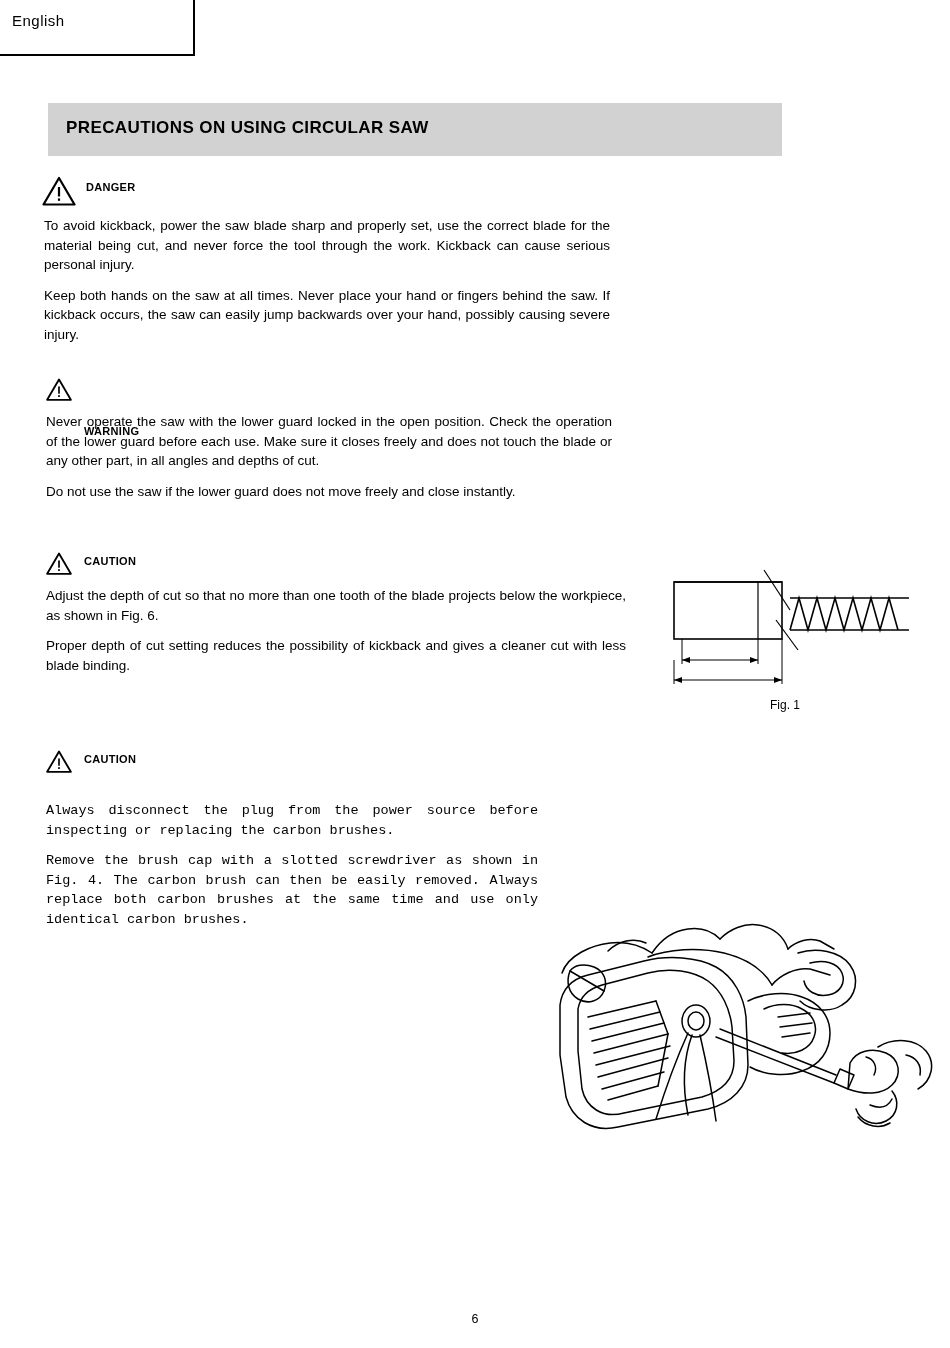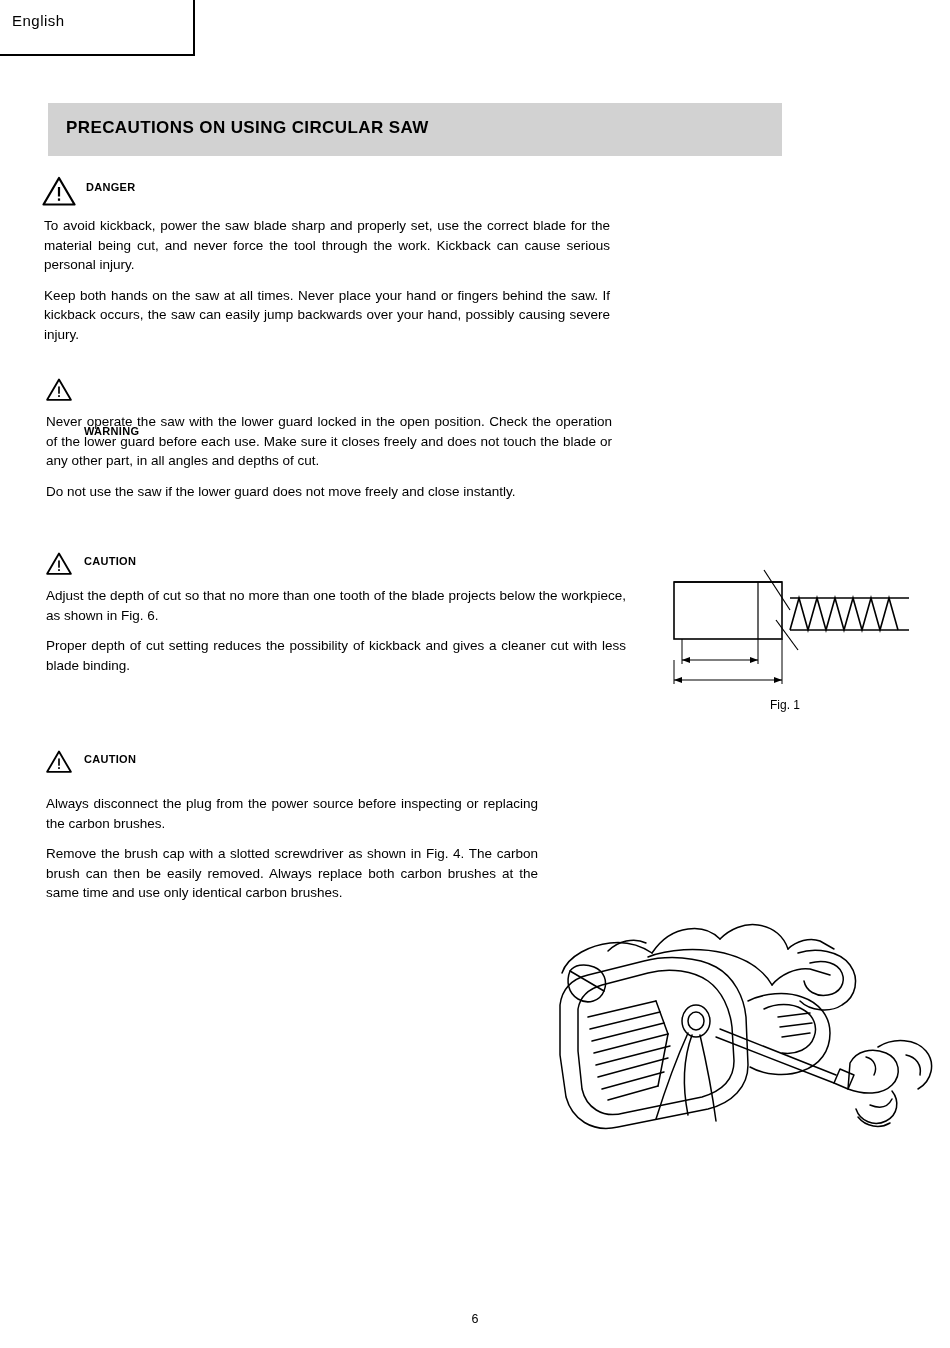--- a/index.html
+++ b/index.html
@@ -168,21 +168,21 @@
     </div>
   </div>
 
   <div class="warn-block" style="left:46px; top:750px; width:500px;">
     <svg class="warn-icon small" viewBox="0 0 34 30">
       <path d="M17 2 L32.5 28.5 L1.5 28.5 Z" fill="none" stroke="#000" stroke-width="2.4" stroke-linejoin="round"></path>
       <rect x="15.9" y="11" width="2.2" height="9.5" fill="#000"></rect>
       <rect x="15.9" y="22.4" width="2.2" height="2.4" fill="#000"></rect>
     </svg>
     <span class="warn-head" style="left:38px; top:3px;">CAUTION</span>
-    <div class="warn-body" style="left:0px; top:44px; width:492px;">
+    <div class="warn-body" style="left:0px; top:51px; width:492px;font-family:Liberation Mono, monospace;">
       <p>Always disconnect the plug from the power source before inspecting or replacing the carbon brushes.</p>
       <p>Remove the brush cap with a slotted screwdriver as shown in Fig. 4. The carbon brush can then be easily removed. Always replace both carbon brushes at the same time and use only identical carbon brushes.</p>
     </div>
   </div>
 
   <div class="figure" style="left:660px; top:558px; width:250px; height:170px;">
     <svg width="250" height="170" viewBox="0 0 250 170">
 
       <rect x="14" y="24" width="108" height="57" fill="none" stroke="#000" stroke-width="1.6"></rect>
 

